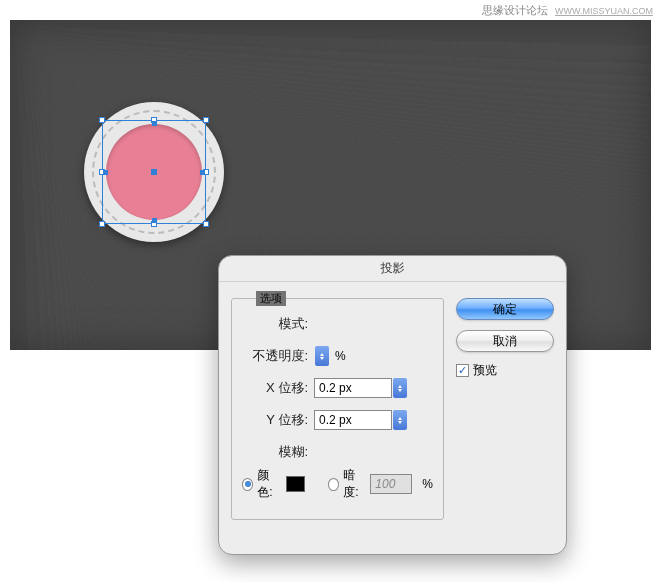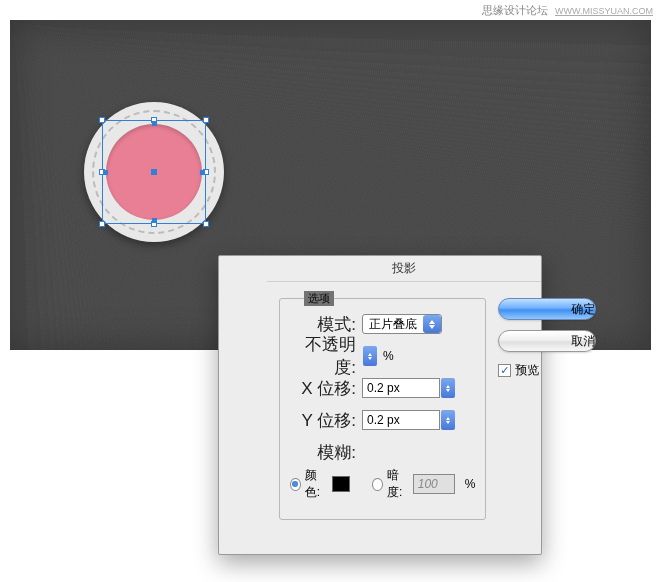--- a/index.html
+++ b/index.html
@@ -99,27 +99,26 @@
     }
     .anchor.a1 { top: 68px; left: 19px; }
     .anchor.a2 { top: 68px; right: 19px; }
     .anchor.a3 { top: 19px; left: 68px; }
     .anchor.a4 { bottom: 19px; left: 68px; }
 
     .dialog {
       position: absolute;
       top: 255px;
       left: 218px;
-      width: 324px;
+      width: 349px;
       height: 300px;
       background: #ededed;
       border: 1px solid #999;
-      border-radius: 2px;
+      border-radius: 14px;
       box-shadow: 0 8px 25px rgba(0,0,0,0.35);
-      padding-left: 48px;
     }
     .dialog-title {
       text-align: center;
       padding: 4px 0;
       font-size: 12px;
       color: #333;
       border-bottom: 1px solid #d0d0d0;
     }
     .dialog-body {
       display: flex;
@@ -147,21 +146,21 @@
     .form-row {
       display: flex;
       align-items: center;
       margin-bottom: 10px;
       height: 22px;
     }
     .form-label {
       width: 72px;
       text-align: right;
       padding-right: 6px;
-      font-size: 17px;
+      font-size: 13px;
       color: #222;
     }
     .dropdown {
       display: inline-flex;
       align-items: center;
       height: 20px;
       background: #fff;
       border: 1px solid #888;
       border-radius: 3px;
       padding: 0 0 0 6px;
@@ -248,21 +247,21 @@
       padding-left: 12px;
       padding-top: 6px;
     }
     .aqua-btn {
       display: block;
       width: 98px;
       height: 22px;
       border-radius: 11px;
       border: 1px solid #6a8abb;
       background: linear-gradient(#d8e8ff 0%, #a8c8f8 45%, #88b0f0 55%, #c0d8ff 100%);
-      text-align: right;
+      text-align: center;
       line-height: 20px;
       font-size: 12px;
       color: #000;
       margin-bottom: 10px;
       box-shadow: 0 1px 2px rgba(0,0,0,0.15);
     }
     .aqua-btn.default {
       background: linear-gradient(#c0e0ff 0%, #70b0ff 45%, #4090f0 55%, #90c8ff 100%);
     }
     .aqua-btn.normal {
@@ -324,27 +323,20 @@
 
 <div class="dialog">
   <div class="dialog-title">投影</div>
   <div class="dialog-body">
     <div class="options-panel">
       <div class="fieldset">
         <div class="legend">选项</div>
 
         <div class="form-row">
           <div class="form-label">模式:</div>
-          <div class="dropdown">
-            <span>正片叠底</span>
-            <span class="dropdown-arrow">
-              <span class="tri-up"></span>
-                <span class="tri-down"></span>
-            </span>
-          </div>
         </div>
 
         <div class="form-row">
           <div class="form-label">不透明度:</div>
           <div class="num-input">
             <span class="stepper">
                 <span class="tri-up"></span>
                 <span class="tri-down"></span>
               </span>
           </div>

